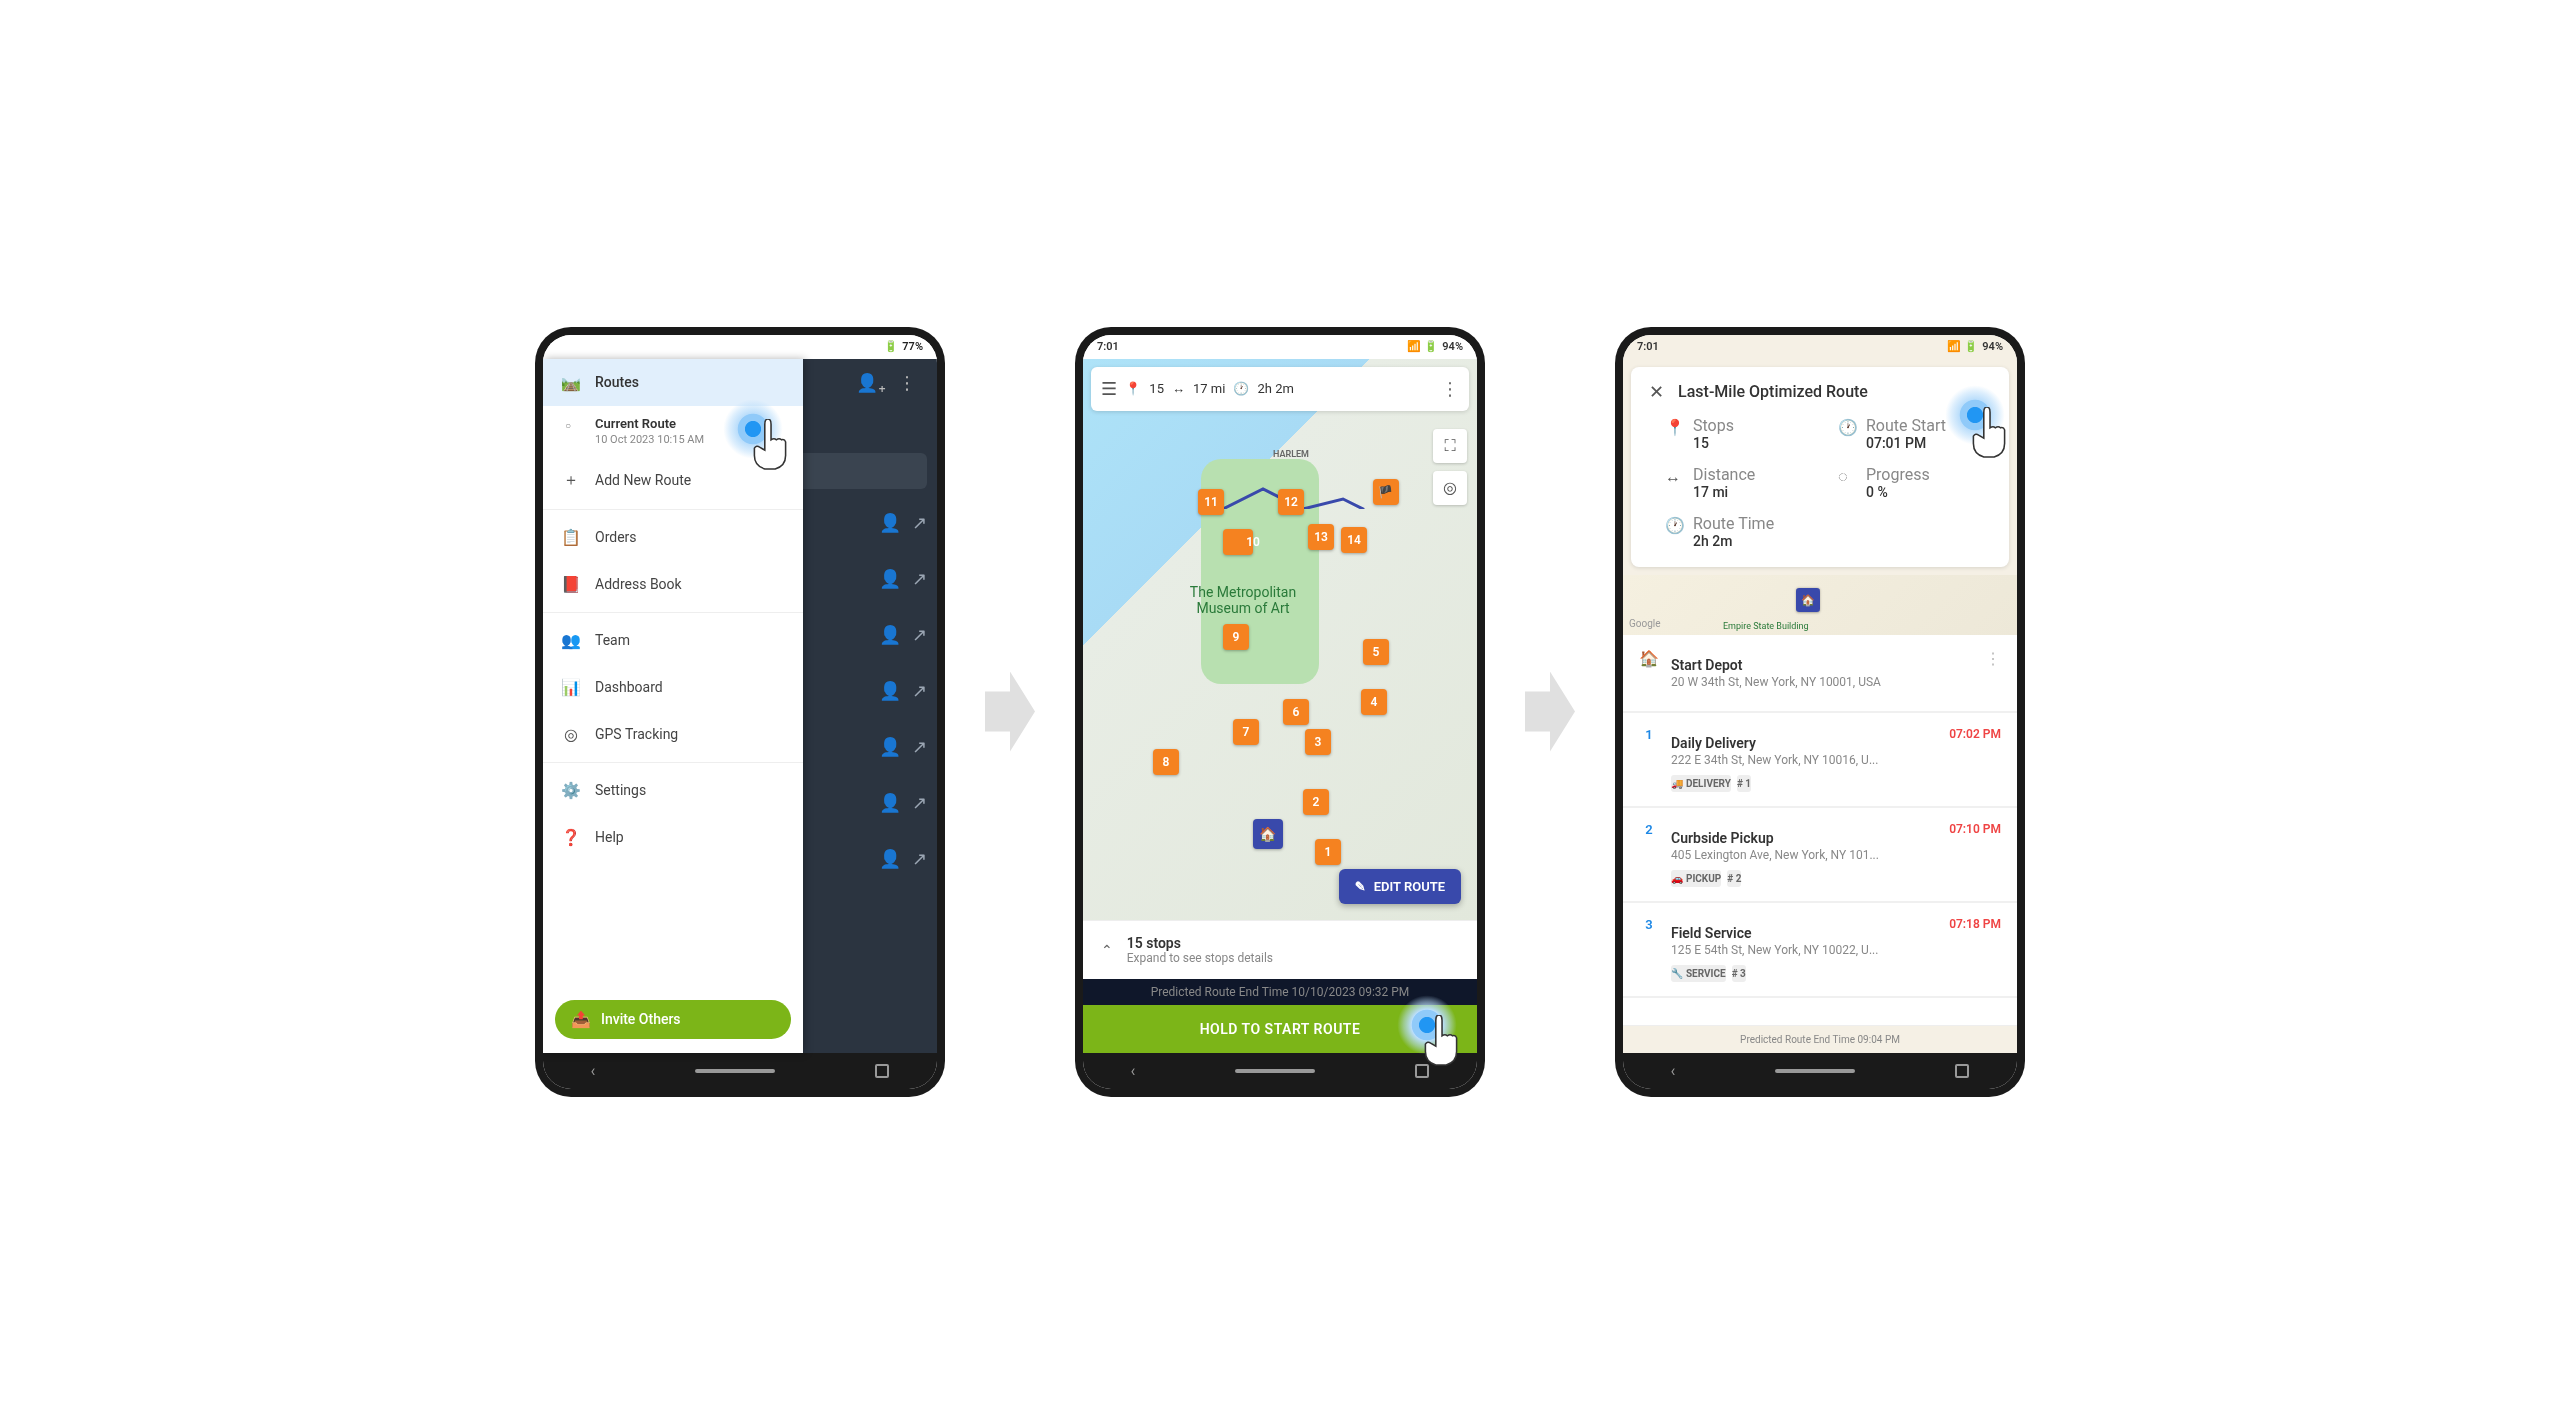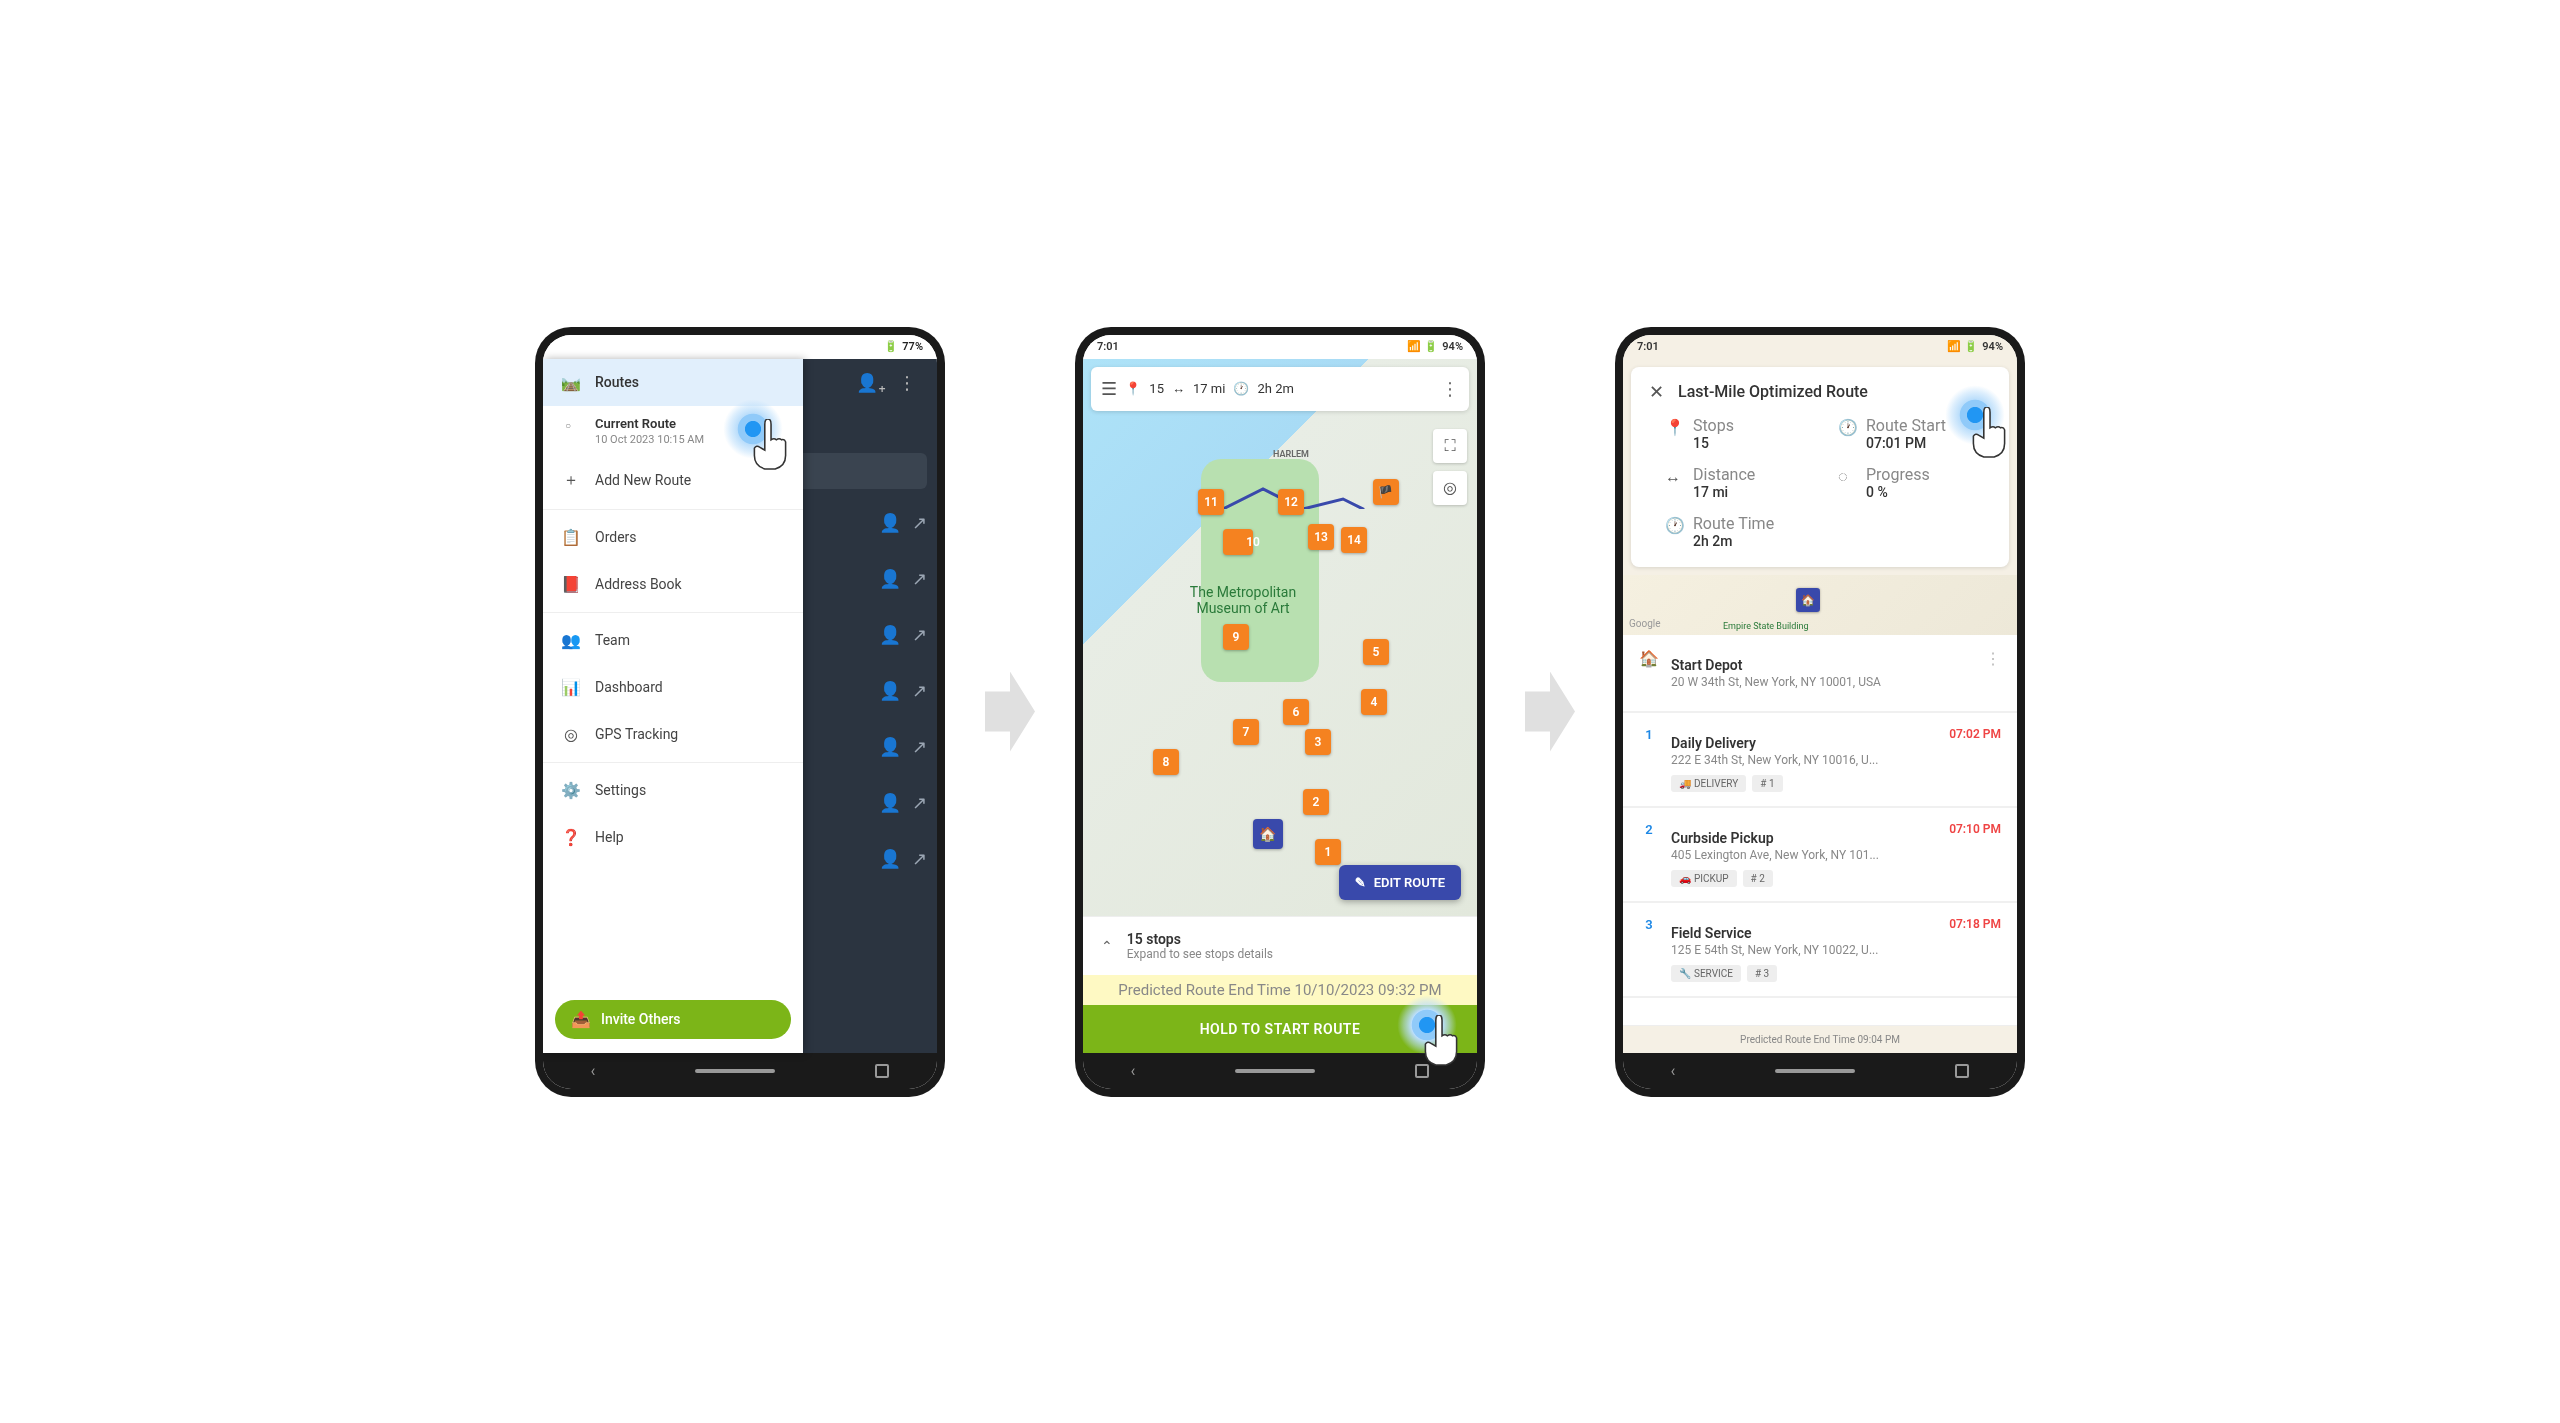--- a/index.html
+++ b/index.html
@@ -151,21 +151,21 @@
   display: flex; align-items: center; gap: 8px;
   box-shadow: 0 2px 6px rgba(0,0,0,0.3);
 }
 .p2-expand {
   background: #fff; padding: 14px 18px; display: flex; align-items: center; gap: 14px;
   border-top: 1px solid #eee;
 }
 .p2-expand .chev { color: #666; font-size: 14px; }
 .p2-expand .txt .t1 { font-size: 14px; font-weight: 600; color: #333; }
 .p2-expand .txt .t2 { font-size: 12px; color: #888; }
-.p2-predict { background: #fef9c3; text-align: center; font-size: 15px; color: #888; padding: 6px; }
+.p2-predict { background: #0f172a; text-align: center; font-size: 12px; color: #888; padding: 6px; }
 .p2-hold {
   background: #7cb518; color: #fff; text-align: center;
   padding: 16px; font-size: 14px; font-weight: 600; letter-spacing: 0.5px;
   position: relative;
 }
 
 
 .p3-content { flex: 1; display: flex; flex-direction: column; }
 .p3-card {
   margin: 8px; background: #fff; border-radius: 8px;
@@ -190,21 +190,21 @@
 .p3-stop {
   display: flex; padding: 14px 16px; gap: 12px;
   border-bottom: 2px solid #f0f0f0;
 }
 .p3-stop .num { width: 20px; color: #1e88e5; font-size: 13px; font-weight: 600; text-align: center; flex-shrink: 0; }
 .p3-stop .num.home { color: #555; font-size: 16px; }
 .p3-stop .body { flex: 1; min-width: 0; }
 .p3-stop .name { font-size: 14px; font-weight: 600; color: #333; margin-bottom: 2px; margin-top: 8px; }
 .p3-stop .addr { font-size: 12px; color: #888; margin-bottom: 8px; white-space: nowrap; overflow: hidden; text-overflow: ellipsis; }
 .p3-stop .tags { display: flex; gap: 6px; }
-.p3-stop .tag { background: #eee; color: #666; font-size: 10px; padding: 3px 8px; border-radius: 3px; font-weight: 400; }
+.p3-stop .tag { background: #eee; color: #666; font-size: 10px; padding: 3px 0; border-radius: 3px; font-weight: 700; }
 .p3-stop .time { font-size: 12px; font-weight: 600; color: #ef4444; flex-shrink: 0; }
 .p3-stop .more { color: #bbb; font-size: 16px; flex-shrink: 0; }
 .p3-predict { text-align: center; font-size: 10px; color: #888; padding: 8px; border-top: 1px solid #eee; }
 
 
 .tap {
   position: absolute; width: 60px; height: 60px;
   border-radius: 50%;
   background: radial-gradient(circle, #2196f3 0%, #2196f3 18%, #90caf9 20%, #90caf9 35%, #bbdefb 37%, rgba(187,222,251,0.5) 55%, transparent 70%);
   pointer-events: none; z-index: 50;

